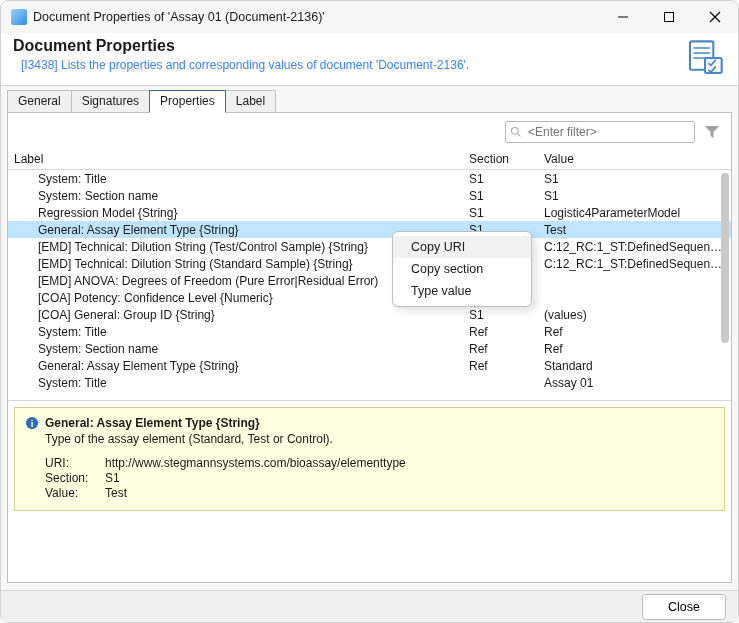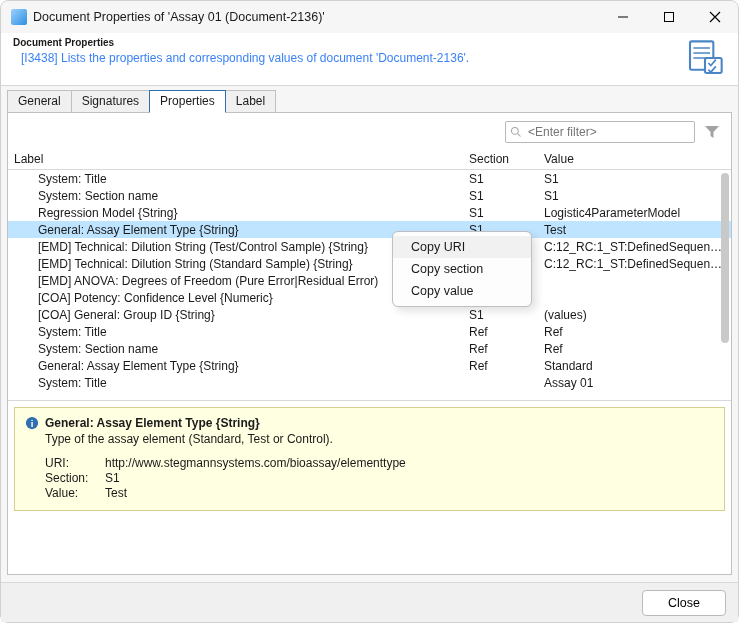--- a/index.html
+++ b/index.html
@@ -48,21 +48,21 @@
   .winbtn.close svg { width:12px; height:12px; }
 
   
   .header {
     display:flex;
     padding: 4px 12px 6px 12px;
     background:#ffffff;
     border-bottom:1px solid #d8d8d8;
   }
   .header .htext { flex:1; }
-  .header h1 { margin:0 0 3px 0; font-size:10px; font-weight:700; }
+  .header h1 { margin:0 0 3px 0; font-size:16px; font-weight:700; }
   .header .desc { font-size:12px; color:#3b82f6; text-indent: 8px; }
   .header .hicon {
     width:42px; height:42px;
     display:flex; align-items:center; justify-content:center;
     color:#2f6fb0;
   }
   .header .hicon svg { width:40px; height:40px; }
 
   
   .tabstrip {
@@ -211,21 +211,21 @@
   .info-desc { margin:2px 0 10px 20px; }
   .info-grid {
     margin-left:20px;
     display:grid;
     grid-template-columns: 60px 1fr;
     row-gap:1px;
   }
 
   
   .footer {
-    height:40px;
+    height:32px;
     background:#f0f0f0;
     border-top:1px solid #d8d8d8;
     display:flex;
     justify-content:flex-end;
     align-items:center;
     padding:0 12px;
   }
   .footer button {
     width:84px;
     height:26px;
@@ -382,21 +382,21 @@
             </tr>
           </tbody>
       </table>
       <div class="vscroll">
         <div class="thumb"></div>
       </div>
 
       <div class="context-menu">
         <div class="mi hover">Copy URI</div>
         <div class="mi">Copy section</div>
-        <div class="mi">Copy value</div>
+        <div class="mi">Type value</div>
       </div>
     </div>
 
     <div class="info-panel">
       <div class="info-head">
         <svg viewBox="0 0 16 16">
             <circle cx="8" cy="8" r="7" fill="#2f6fb0"></circle>
             <text x="8" y="12" text-anchor="middle" font-size="11" font-weight="bold" fill="#fff">i</text>
           </svg>
         <span>General: Assay Element Type {String}</span>

